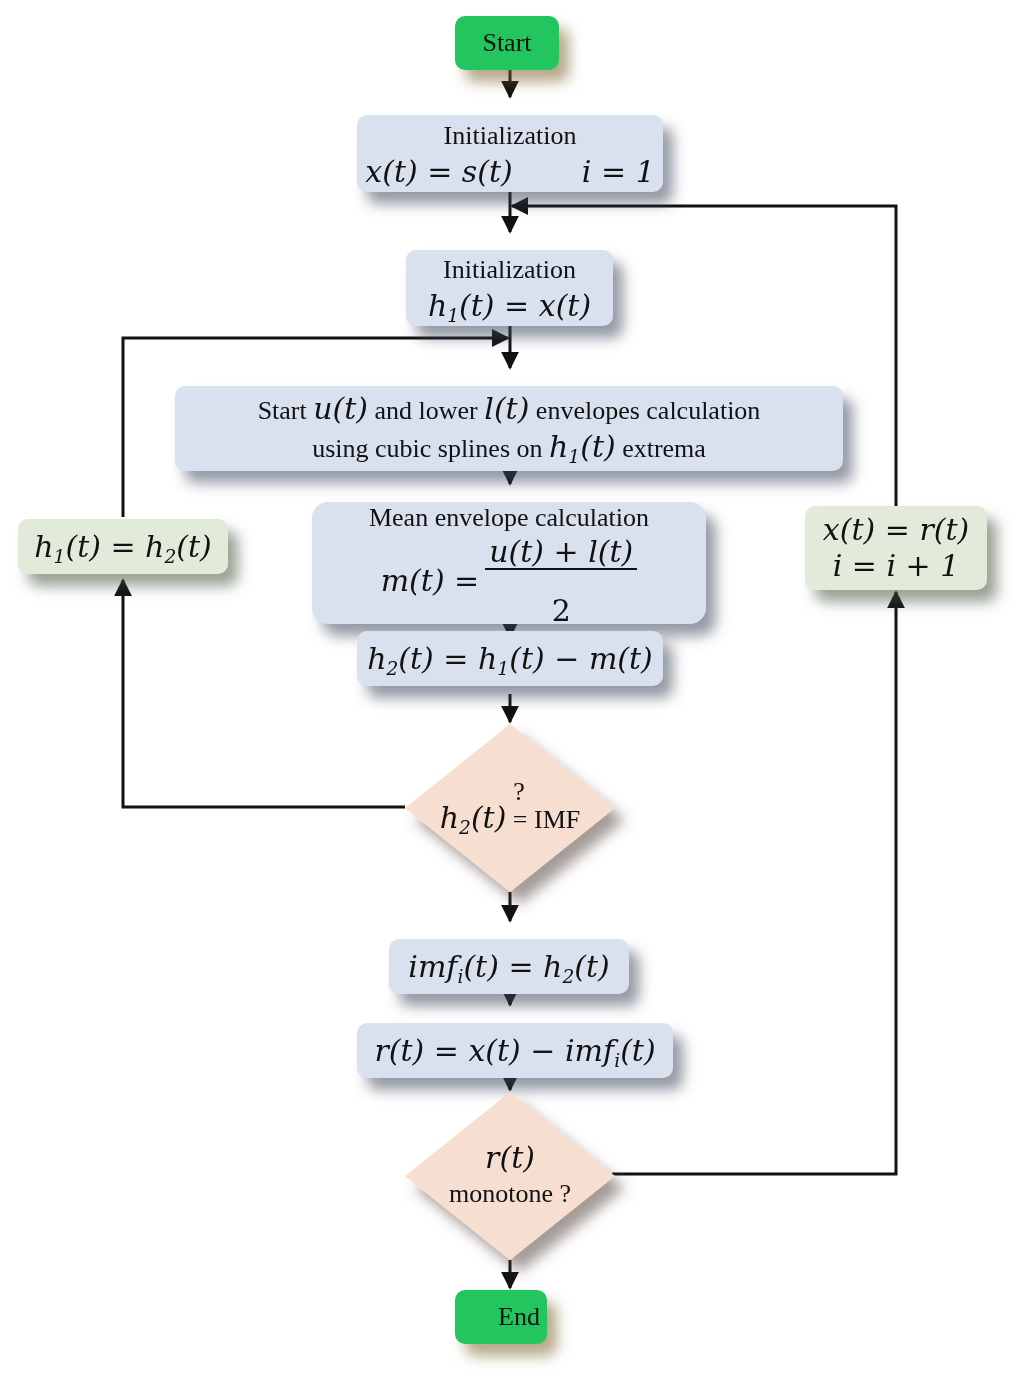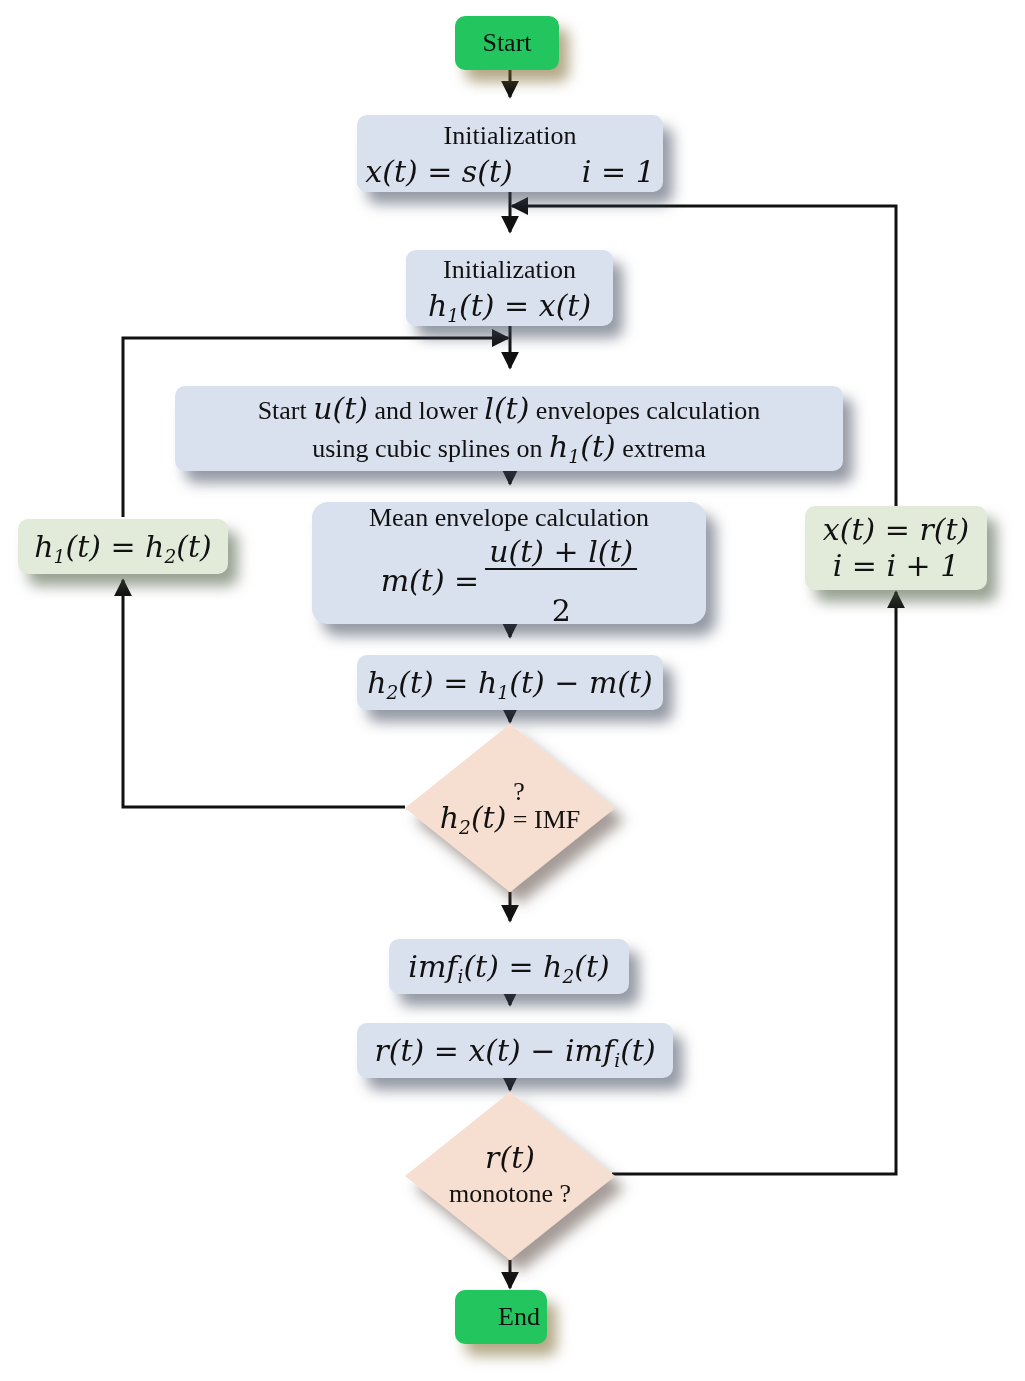--- a/index.html
+++ b/index.html
@@ -81,21 +81,21 @@
   <span>Mean envelope calculation</span>
   <span class="math" style="display:flex;align-items:center;">
     <span>m(t) =</span>
     <span class="frac">
       <span class="num">u(t) + l(t)</span>
       <span class="den">2</span>
     </span>
   </span>
 </div>
 
-<div class="node blue" style="left:357px;top:639px;width:306px;height:55px;">
+<div class="node blue" style="left:357px;top:615px;width:306px;height:55px;">
   <span class="math">h<sub>2</sub>(t) = h<sub>1</sub>(t) − m(t)</span>
 </div>
 
 <div class="diamond" style="left:405px;top:724px;width:210px;height:168px;">
   <svg width="210" height="168">
     <defs>
         <filter id="ds" x="-30%" y="-30%" width="160%" height="160%">
           <feDropShadow dx="10" dy="12" stdDeviation="7" flood-color="#5a463c" flood-opacity="0.55"></feDropShadow>
         </filter>
       </defs>

